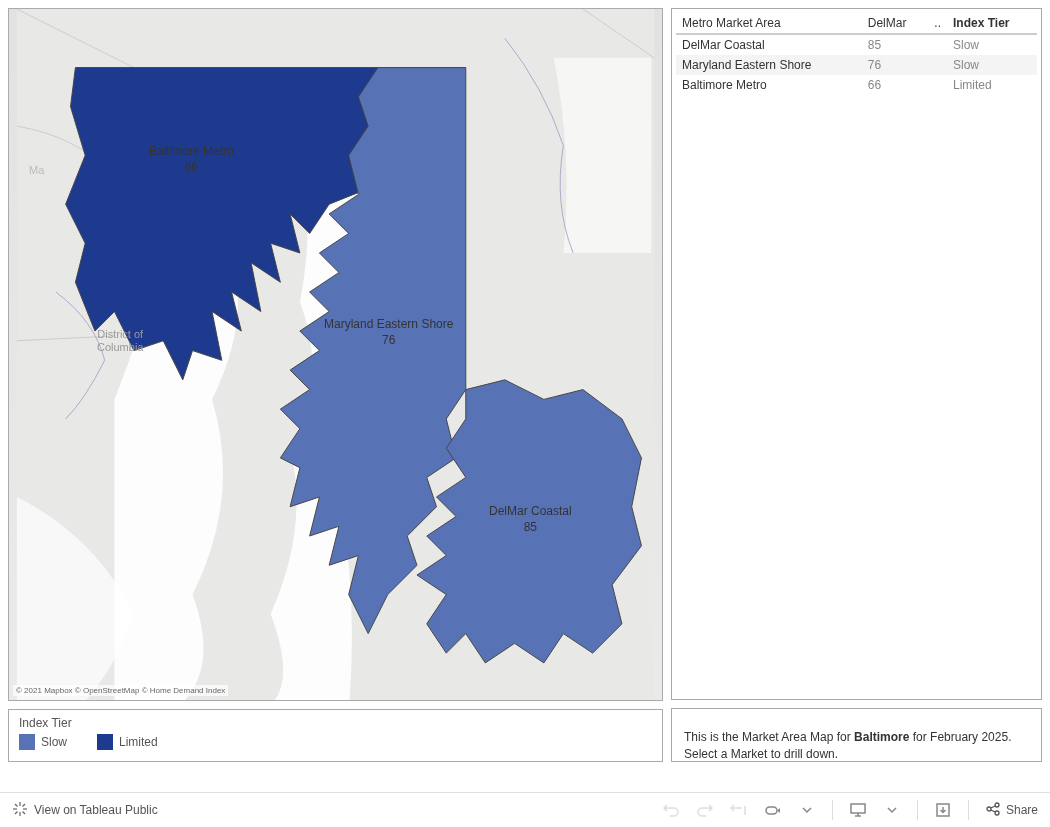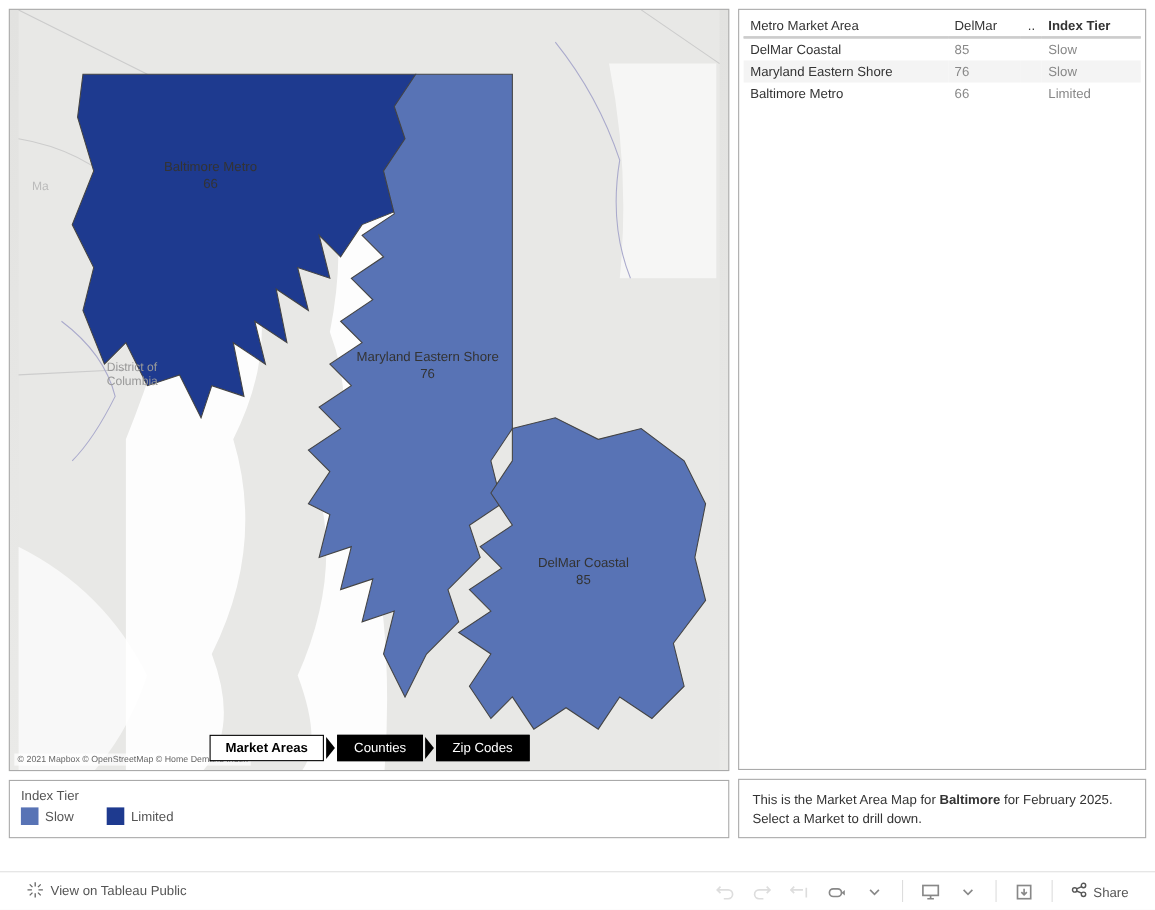--- a/index.html
+++ b/index.html
@@ -29,32 +29,32 @@
 .legend-swatch { width: 16px; height: 16px; }
 
 .table-panel { border: 1px solid #aaa; flex: 1; padding: 4px; background: #fff; }
 .data-table { width: 100%; border-collapse: collapse; font-size: 12px; }
 .data-table th { text-align: left; font-weight: normal; color: #333; padding: 3px 6px; border-bottom: 2px solid #ccc; }
 .data-table th.idx-tier { font-weight: bold; }
 .data-table td { padding: 3px 6px; color: #888; }
 .data-table td.name { color: #333; }
 .data-table tr:nth-child(even) td { background: #f4f4f4; }
 
-.caption-panel { border: 1px solid #aaa; padding: 10px 12px; font-size: 12px; color: #333; line-height: 1.4; height: 54px; }
+.caption-panel { border: 1px solid #aaa; padding: 20px 12px; font-size: 12px; color: #333; line-height: 1.4; height: 54px; }
 .caption-panel b { font-weight: bold; }
 
-.footer { position: absolute; bottom: 0; left: 0; right: 0; height: 35px; display: flex; align-items: center; justify-content: space-between; padding: 0 24px; border-top: 1px solid #e0e0e0; background: #fff; }
+.footer { position: absolute; bottom: 0; left: 0; right: 0; height: 35px; display: flex; align-items: center; justify-content: space-between; padding: 0 12px; border-top: 1px solid #e0e0e0; background: #fff; }
 .footer-left { display: flex; align-items: center; gap: 6px; font-size: 12px; color: #555; cursor: pointer; }
-.footer-right { display: flex; align-items: flex-end; gap: 16px; }
+.footer-right { display: flex; align-items: center; gap: 16px; }
 .footer-icon { width: 18px; height: 18px; display: flex; align-items: center; justify-content: center; color: #888; cursor: pointer; }
 .footer-icon.disabled { color: #ddd; }
 .footer-divider { width: 1px; height: 20px; background: #ddd; }
 .share-btn { display: flex; align-items: center; gap: 5px; font-size: 12px; color: #555; cursor: pointer; }
 
-.dc-label { position: absolute; font-size: 11px; color: #999; text-align: left; line-height: 1.2; z-index: 3; }
+.dc-label { position: absolute; font-size: 11px; color: #999; text-align: center; line-height: 1.2; z-index: 3; }
 .ma-label { position: absolute; font-size: 11px; color: #bbb; z-index: 3; }
 
 svg.regions { position: absolute; inset: 0; width: 100%; height: 100%; z-index: 2; }
 svg.basemap { position: absolute; inset: 0; width: 100%; height: 100%; z-index: 1; }
 </style>
 </head>
 <body>
 
 <div class="main-container">
   <div class="left-panel">
@@ -94,27 +94,20 @@
         <span>Maryland Eastern Shore</span>
         <span class="idx">76</span>
       </div>
       <div class="region-label" style="left:480px; top:495px;">
         <span>DelMar Coastal</span>
         <span class="idx">85</span>
       </div>
 
       <div class="map-attribution">© 2021 Mapbox © OpenStreetMap © Home Demand Index</div>
 
-      <div class="breadcrumb">
-        <div class="breadcrumb-item active">Market Areas</div>
-        <div class="breadcrumb-sep"></div>
-        <div class="breadcrumb-item">Counties</div>
-        <div class="breadcrumb-sep"></div>
-        <div class="breadcrumb-item">Zip Codes</div>
-      </div>
     </div>
 
     <div class="legend-panel">
       <div class="legend-title">Index Tier</div>
       <div class="legend-items">
         <div class="legend-item">
           <span class="legend-swatch" style="background:#5873b5"></span>
           <span>Slow</span>
         </div>
         <div class="legend-item">

